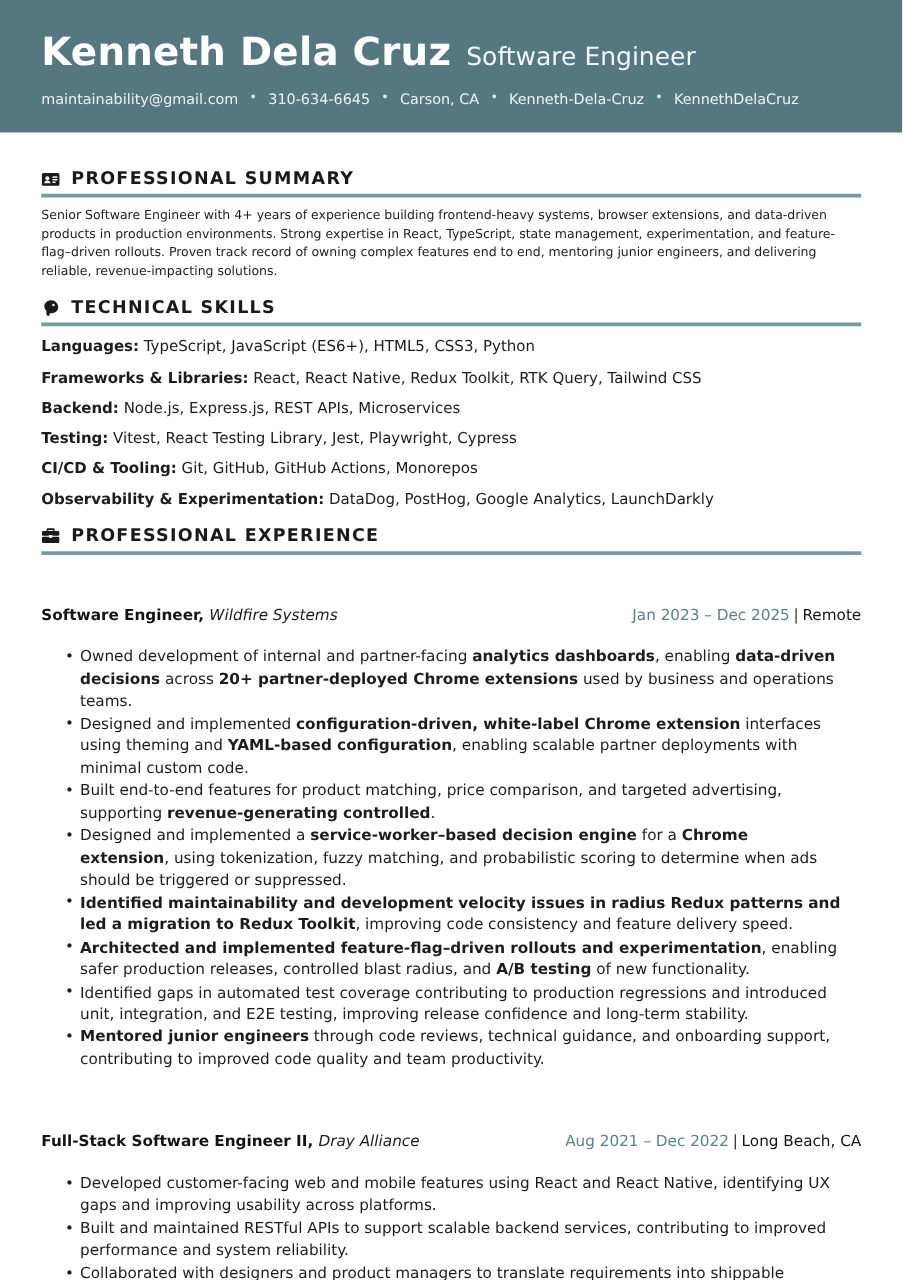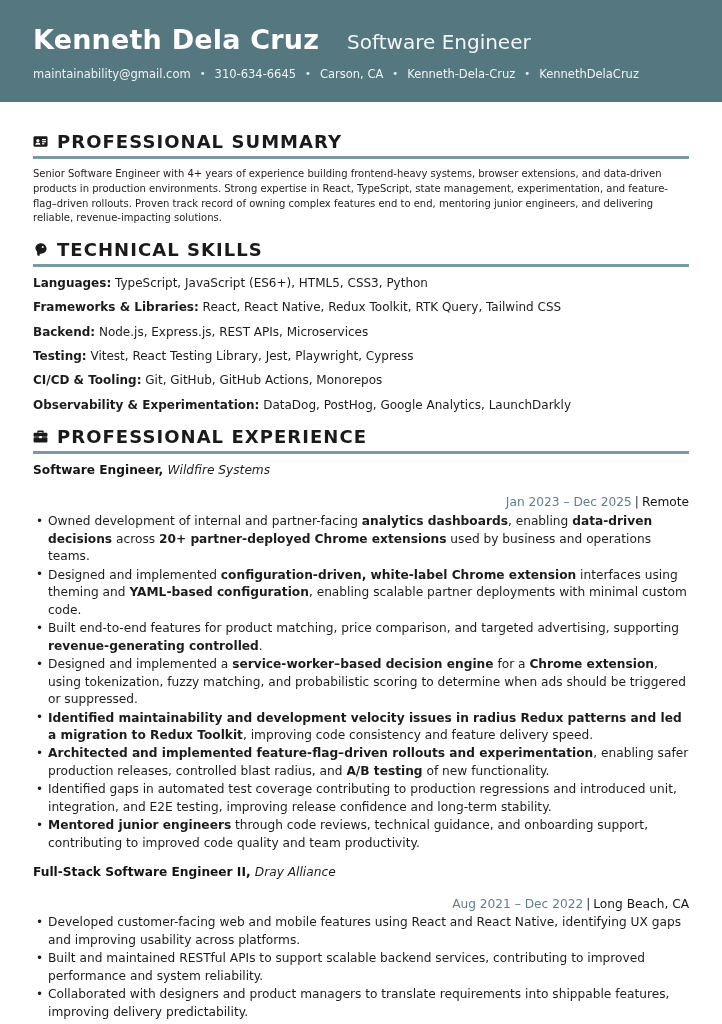--- a/index.html
+++ b/index.html
@@ -26,31 +26,31 @@
     padding: 26px 33px 20px 33px;
     box-sizing: border-box;
   }
   .name-row {
     display: flex;
     align-items: baseline;
     flex-wrap: wrap;
     margin-bottom: 13px;
   }
   .full-name {
-    font-size: 27px;
+    font-size: 31px;
     font-weight: 700;
     color: #ffffff;
     letter-spacing: 0.2px;
     line-height: 1.05;
   }
   .job-title {
     font-size: 20px;
     font-weight: 400;
     color: #f2f6f7;
-    margin-left: 28px;
+    margin-left: 12px;
     line-height: 1.05;
   }
   .contact-row {
     display: flex;
     align-items: center;
     flex-wrap: wrap;
     font-size: 11.5px;
     color: #eef3f4;
     line-height: 1.3;
   }
@@ -81,21 +81,21 @@
   .section-icon {
     width: 15px;
     height: 15px;
     flex: 0 0 15px;
     display: inline-flex;
     align-items: center;
     justify-content: center;
   }
   .section-icon svg { display: block; }
   .section-title {
-    font-size: 18px;
+    font-size: 14px;
     font-weight: 700;
     letter-spacing: 1.05px;
     color: #1a1a1a;
     text-transform: uppercase;
   }
   .section-rule {
     height: 3px;
     background: #7a9aa1;
     margin-bottom: 8px;
     margin-top: 1px;
@@ -115,37 +115,37 @@
     margin-bottom: 7.5px;
     color: #1c1c1c;
   }
   .skill-label { font-weight: 700; }
 
   
   .job { margin-bottom: 11px; }
   .job-head {
     display: flex;
     justify-content: space-between;
-    align-items: flex-start;
+    align-items: flex-end;
     font-size: 12.2px;
     line-height: 1.45;
     margin-bottom: 1px;
     gap: 18px;
   }
   .job-left { white-space: nowrap; }
   .job-role { font-weight: 700; color: #141414; }
   .job-company { font-style: italic; color: #1c1c1c; }
   .job-right { white-space: nowrap; margin-top: 32px; }
   .job-dates { color: #5d818a; }
   .job-pipe { color: #333; margin: 0 3px; }
   .job-location { color: #141414; }
 
   ul.bullets {
     list-style: none;
-    margin: 0;
+    margin: 16px;
     padding: 0;
   }
   ul.bullets li {
     position: relative;
     padding-left: 15px;
     font-size: 12.2px;
     line-height: 1.45;
     color: #1c1c1c;
     margin-bottom: 0.5px;
   }

